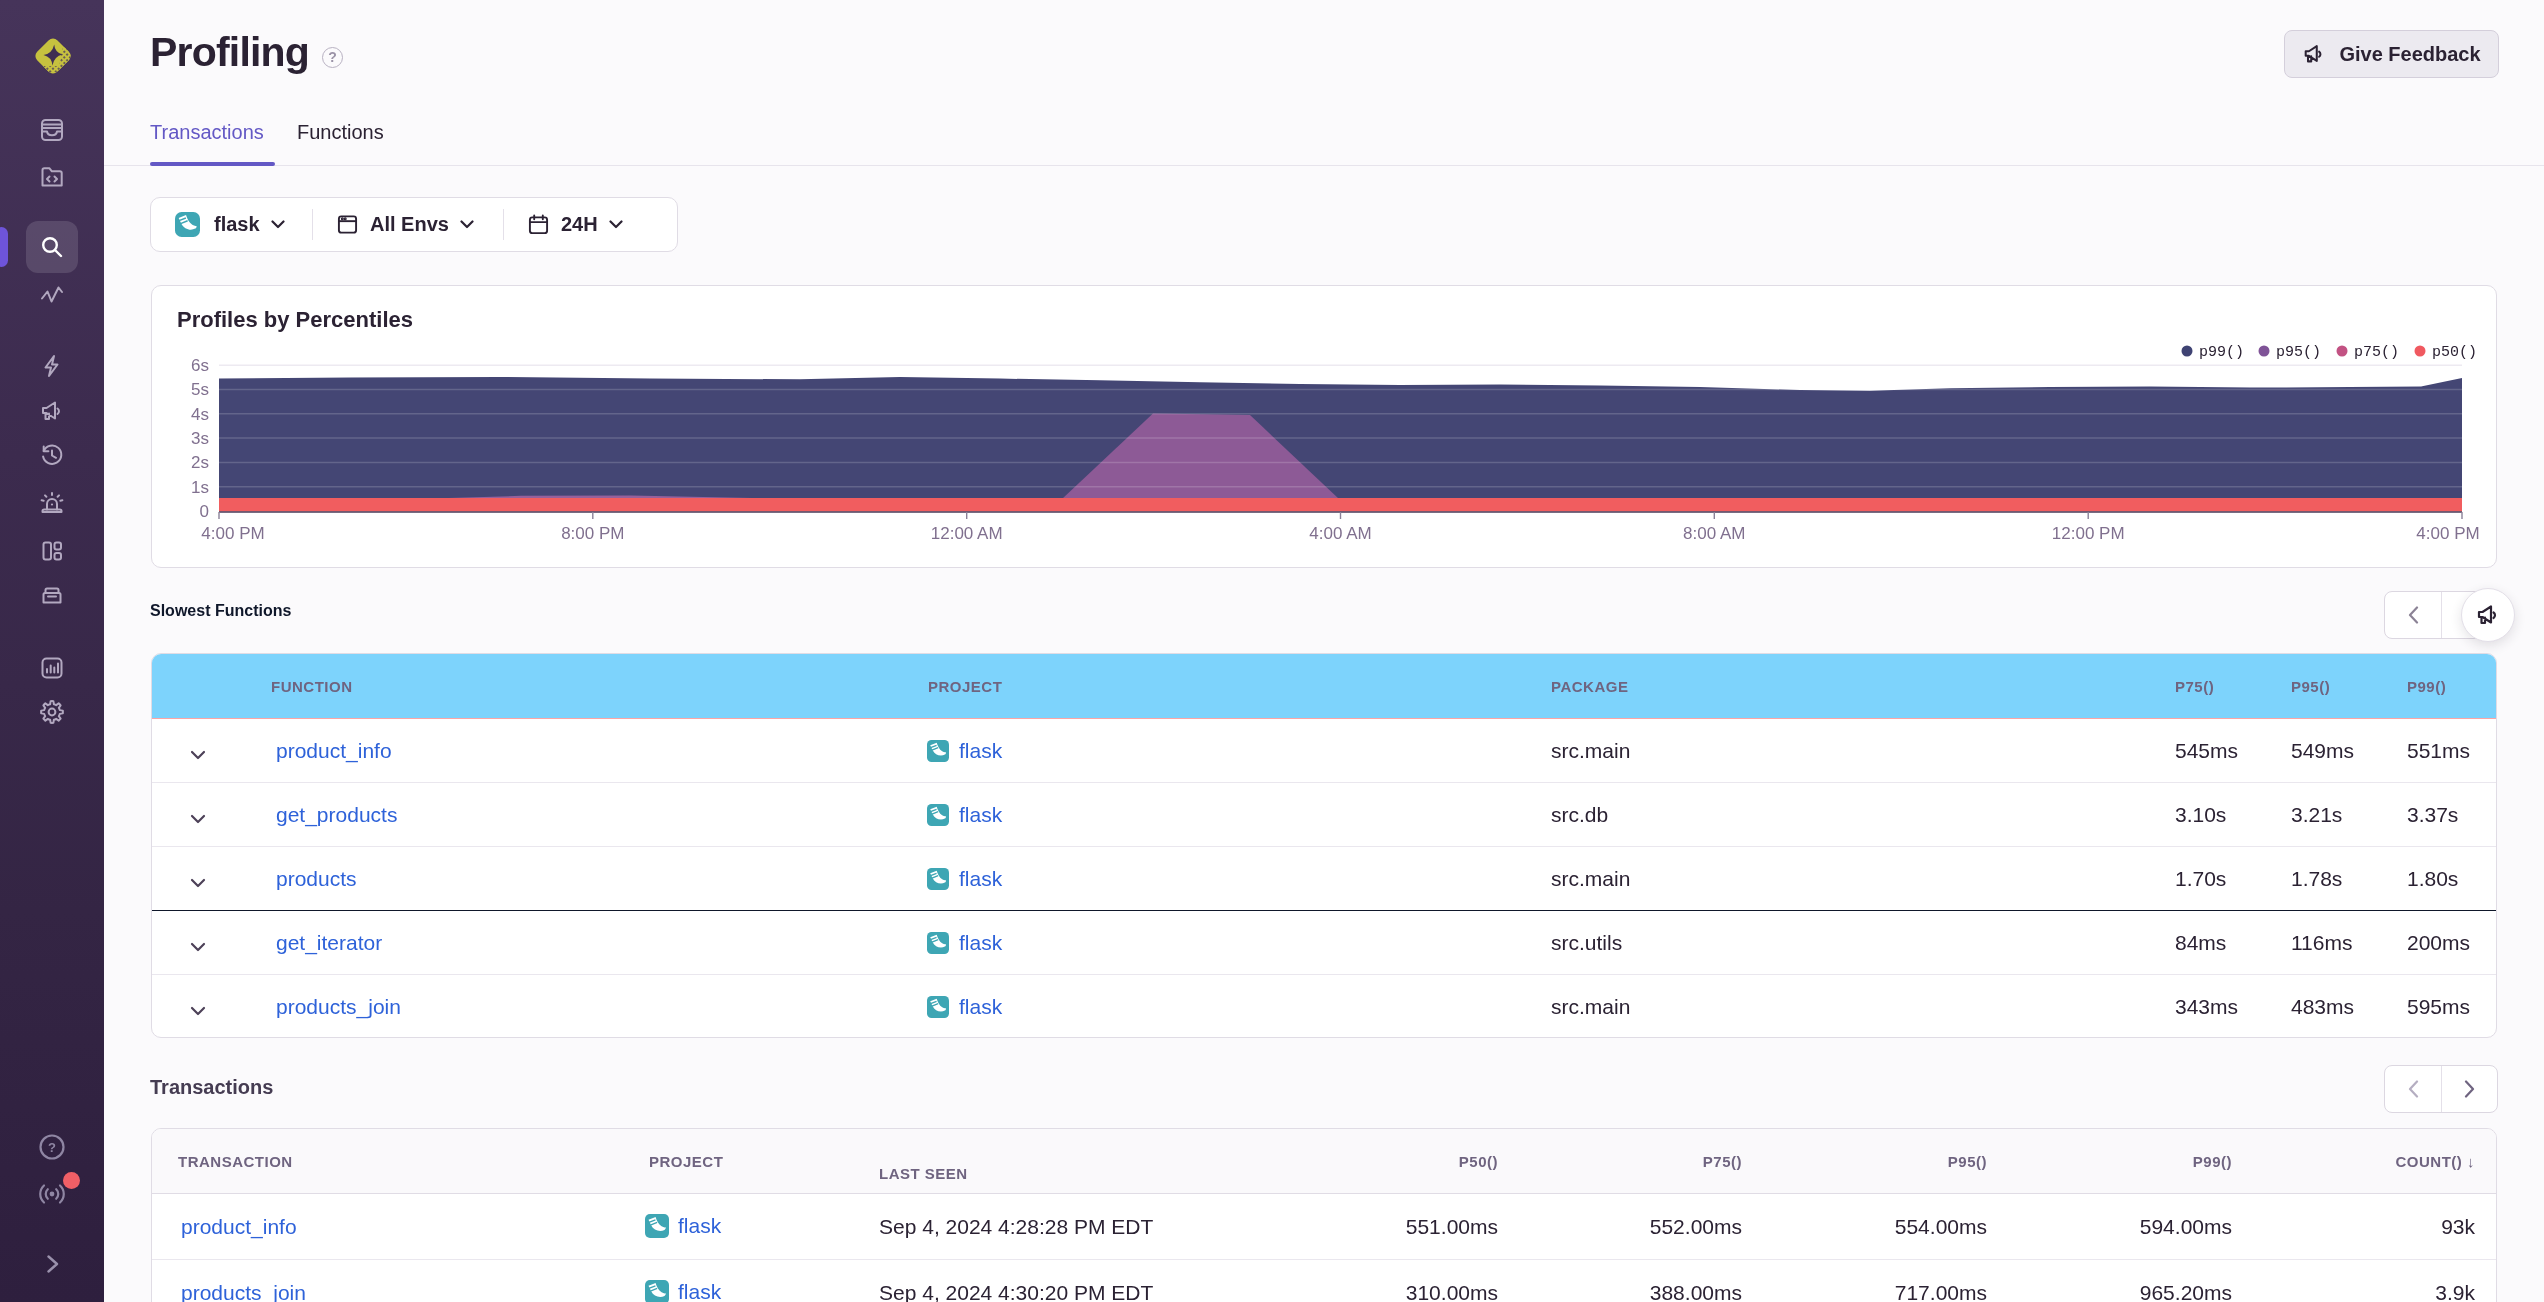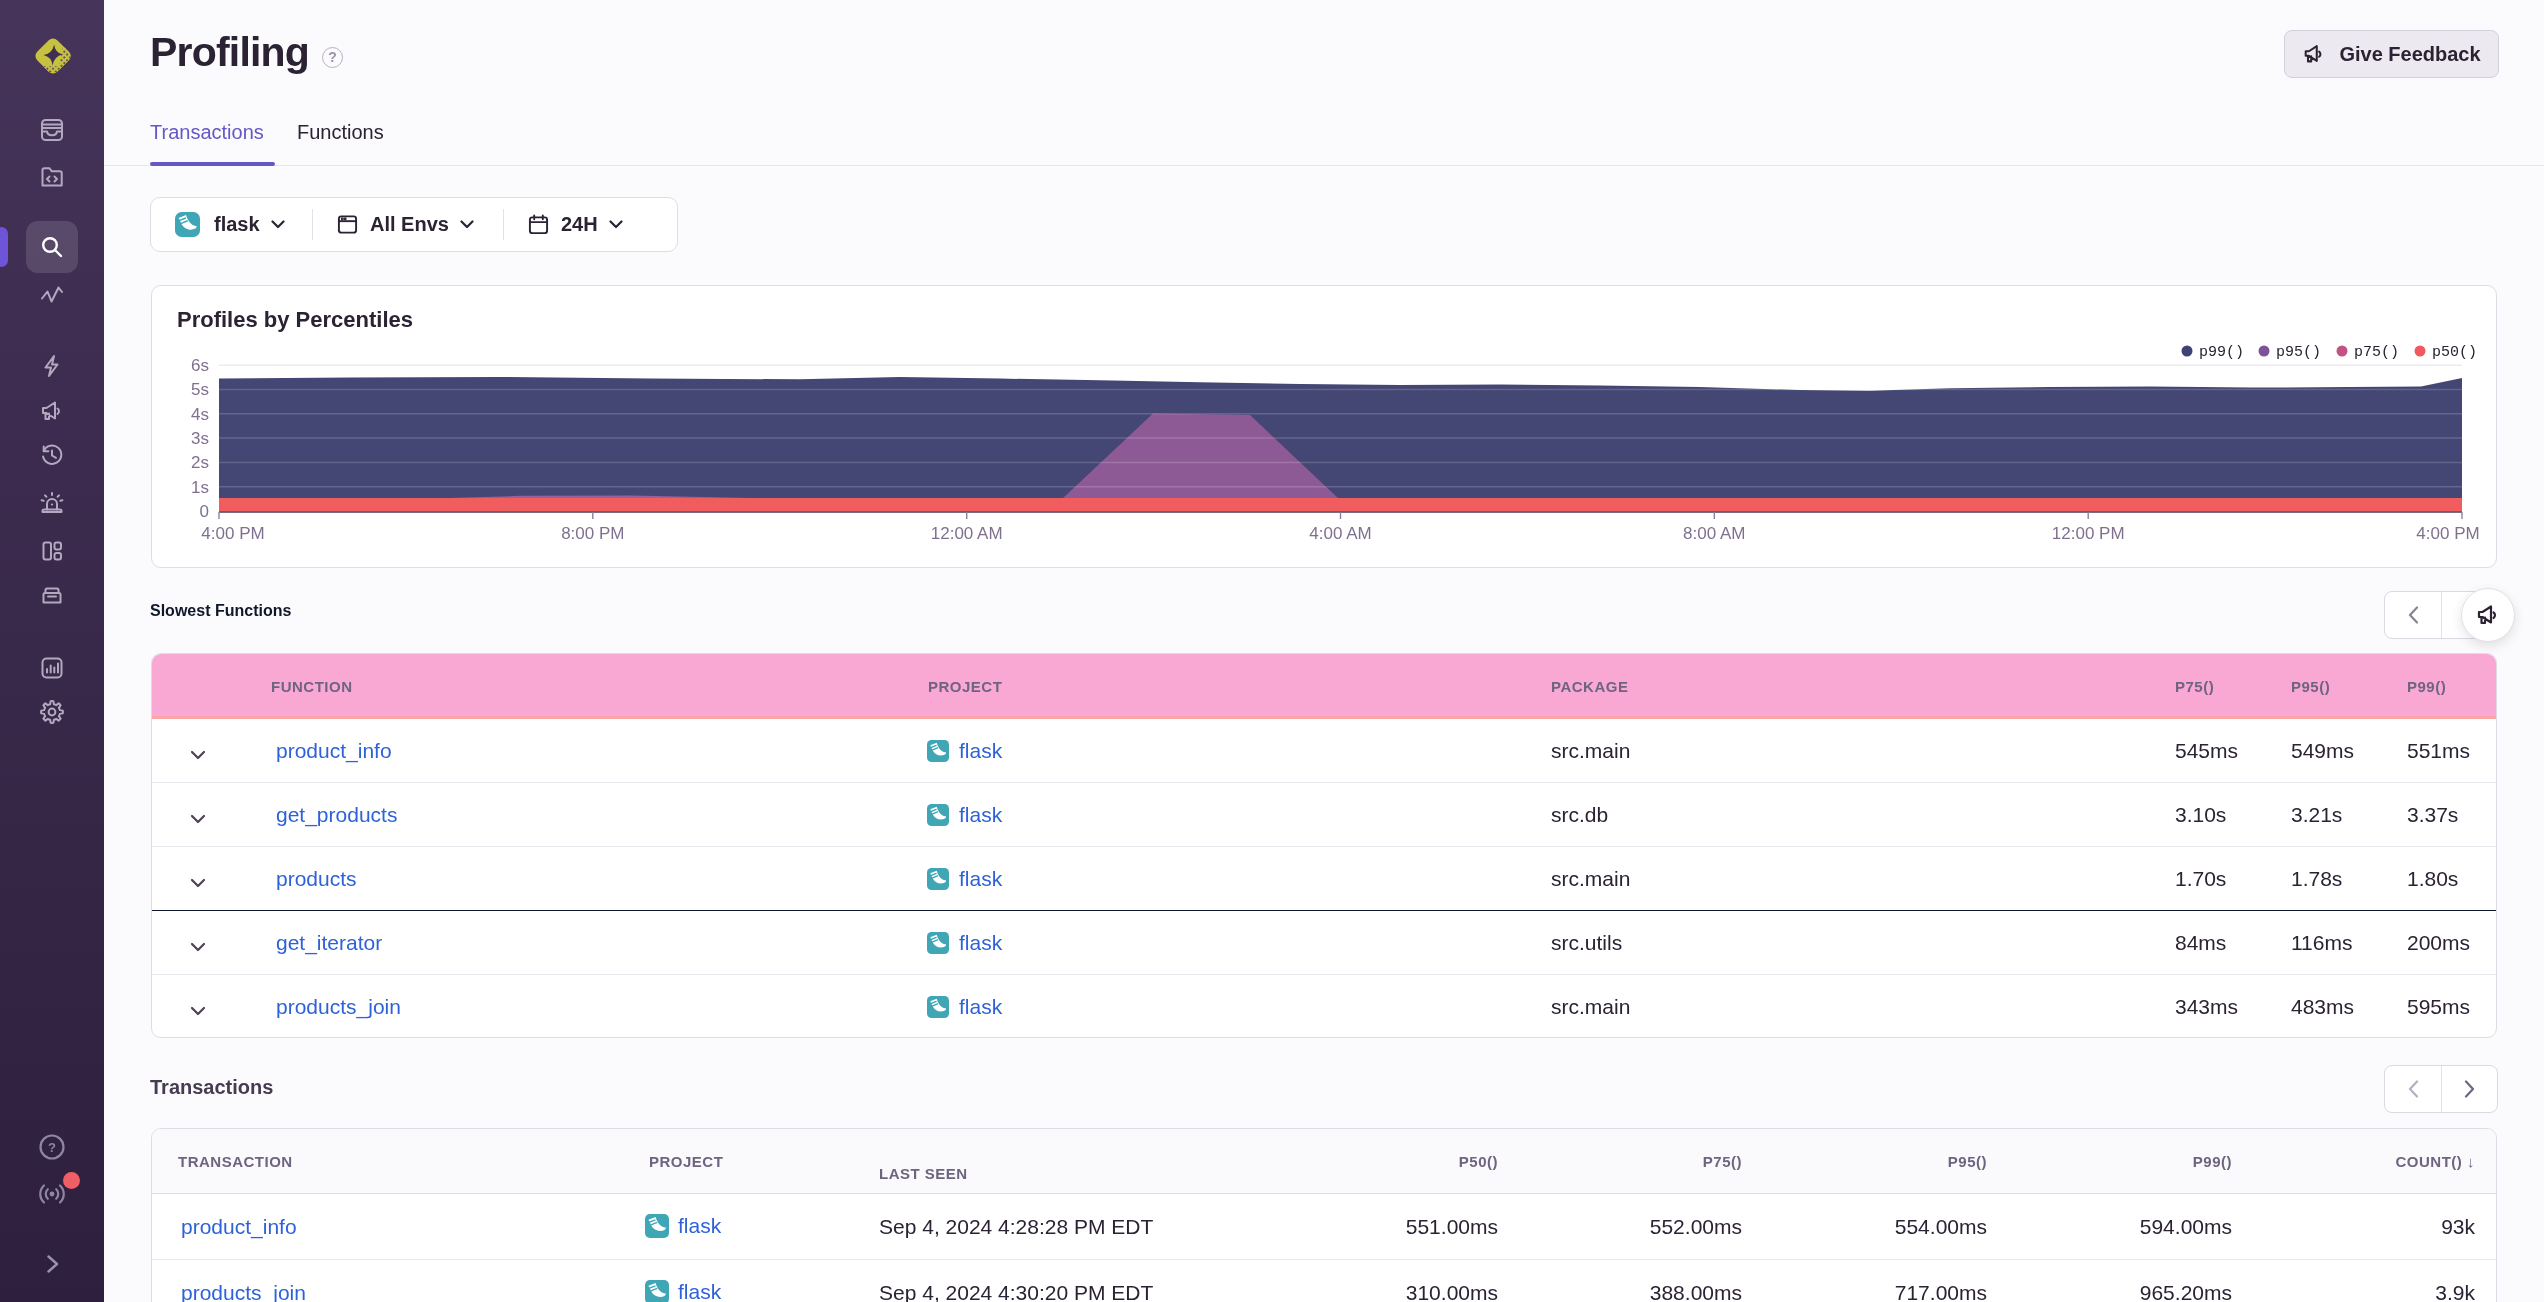--- a/index.html
+++ b/index.html
@@ -249,21 +249,21 @@
       </div>
       <div class="pb"></div>
     </div>
     <div class="abs" style="left:2357px; top:588px; width:54px; height:54px; background:#fff; border:1px solid #e3dfe8; border-radius:50%; box-shadow:0 4px 12px rgba(43,34,51,0.12); display:flex; align-items:center; justify-content:center;">
       <svg width="26" height="26" viewBox="0 0 26 26" fill="none" stroke="#2b2233" stroke-width="2.2" stroke-linejoin="round" stroke-linecap="round">
         <path d="M4 10 h3.5 l8.5 -5.5 v16 l-8.5 -5.5 h-3.5 z M6.5 15.5 v5.5 h3.5 v-5.5"></path>
         <path d="M18.5 10.5 a3.3 3.3 0 0 1 0 5.5"></path>
       </svg>
     </div>
     <div class="card" style="left:47px; top:653px; width:2346px; height:385px; overflow:hidden;">
-      <div style="height:65px; background:#f9a8d4; border-bottom:3px solid #fca5a5; position:relative;">
+      <div style="height:65px; background:#7dd3fc; border-bottom:1px solid #fca5a5; position:relative;">
         <span class="abs hdlbl" style="left:119px; top:24px;">FUNCTION</span>
         <span class="abs hdlbl" style="left:776px; top:24px;">PROJECT</span>
         <span class="abs hdlbl" style="left:1399px; top:24px;">PACKAGE</span>
         <span class="abs hdlbl" style="left:2023px; top:24px;">P75()</span>
         <span class="abs hdlbl" style="left:2139px; top:24px;">P95()</span>
         <span class="abs hdlbl" style="left:2255px; top:24px;">P99()</span>
       </div>
       <div id="sfrows">
         <div style="height:64px; position:relative; border-bottom:1px solid #eae7ee;">
     <span style="position:absolute; left:38px; top:27px;"><svg width="16" height="10" viewBox="0 0 16 10" fill="none" stroke="#4d4158" stroke-width="2.2" stroke-linecap="round" stroke-linejoin="round">

